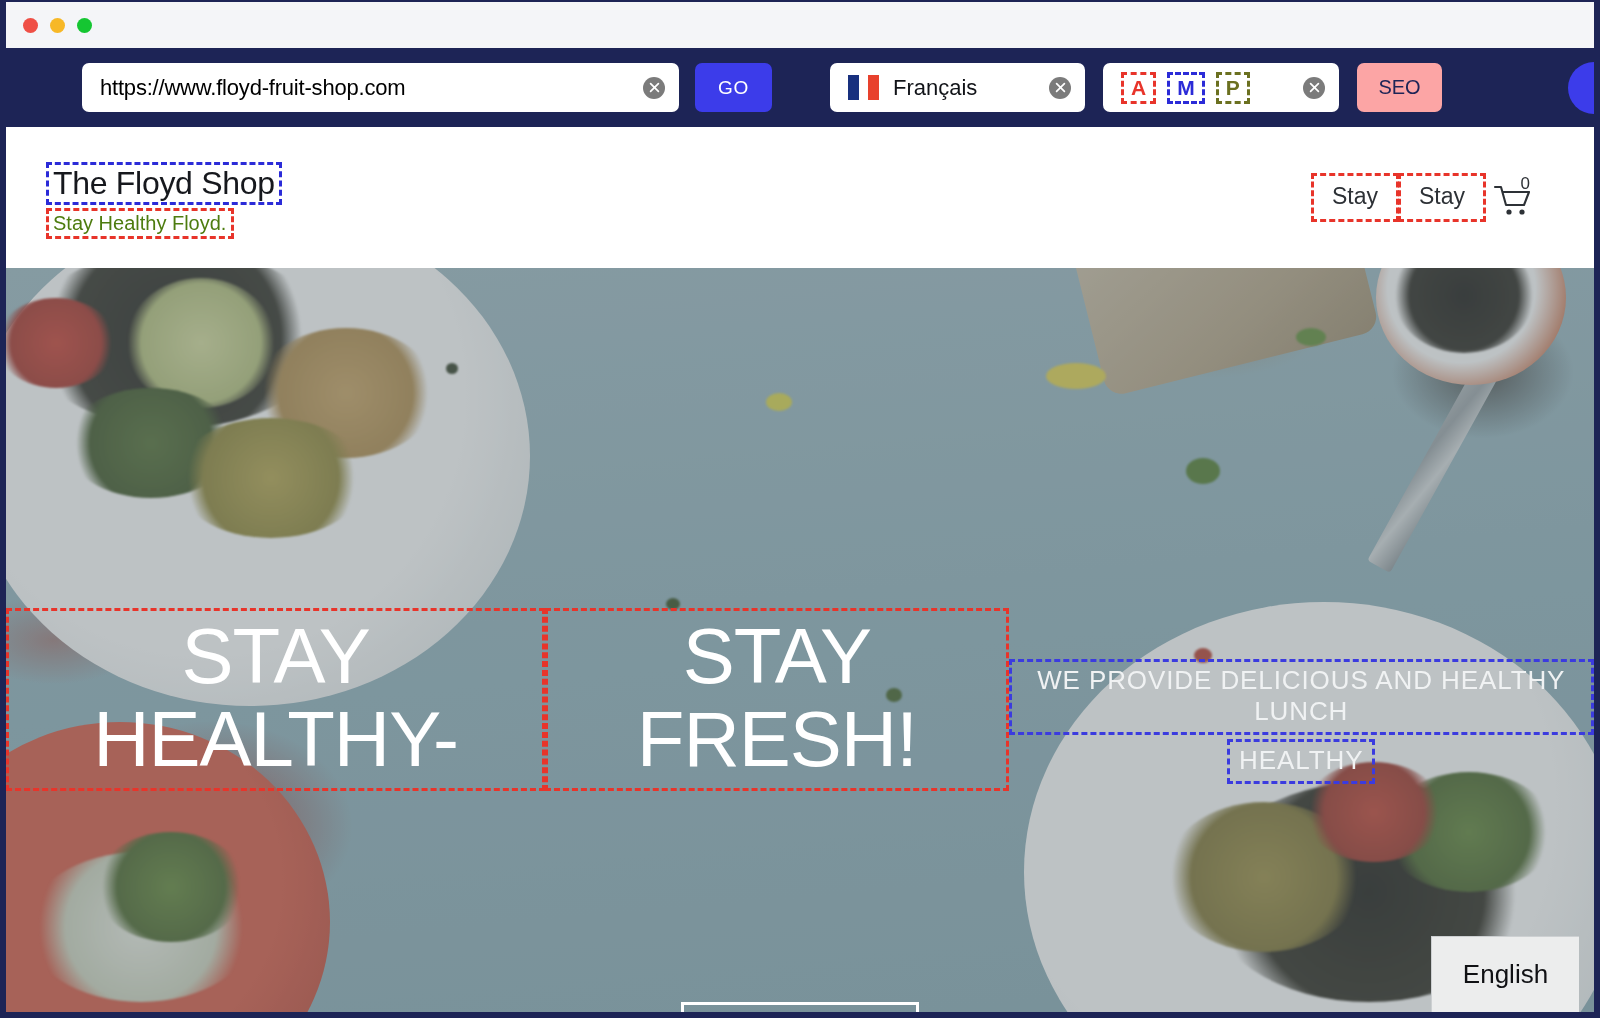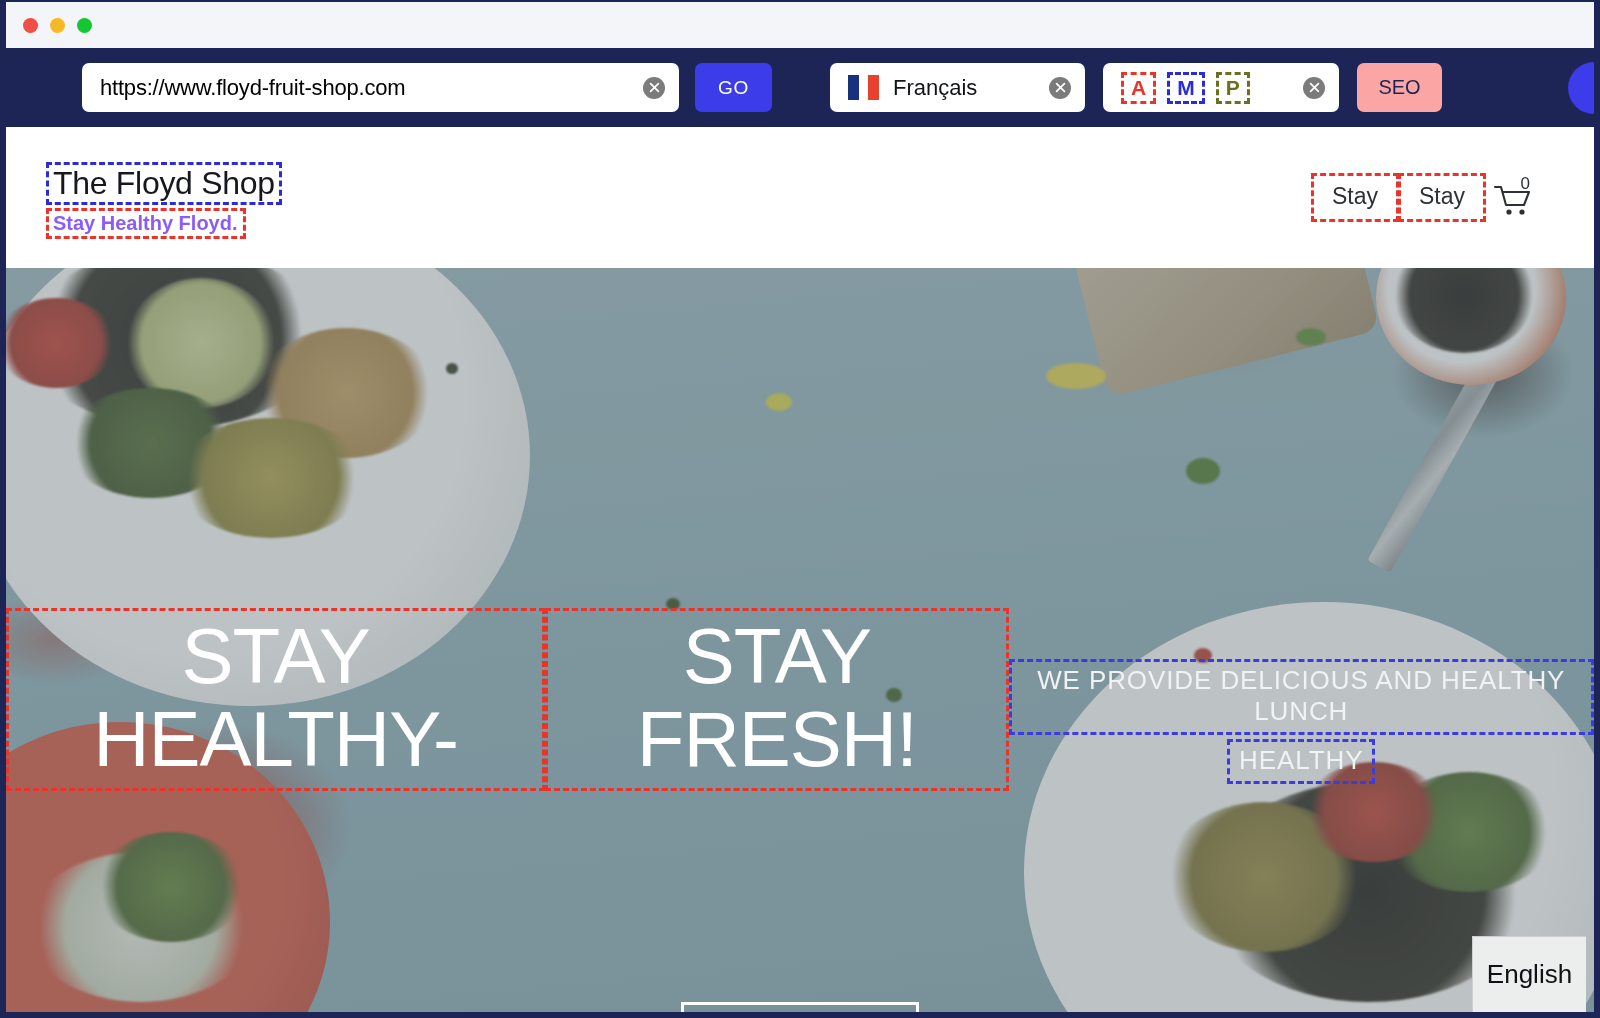--- a/index.html
+++ b/index.html
@@ -167,25 +167,24 @@
     color: #16181d;
     letter-spacing: -0.3px;
     border: 3px dashed #2b2bd8;
     padding: 1px 4px 2px 4px;
     line-height: 1.08;
   }
   .brand-tag {
     display: inline-block;
     margin-top: 3px;
     font-size: 20px;
-    color: #8b5cf6;
+    color: #4d7c0f;
     border: 3px dashed #e8342a;
     padding: 1px 5px 2px 4px;
     line-height: 1.1;
-    font-weight: bold;
   }
 
   .site-nav {
     display: flex;
     align-items: center;
     gap: 0px;
     padding-right: 20px;
   }
   .nav-link {
     font-size: 23px;
@@ -319,22 +318,22 @@
     color: #ffffff;
     font-size: 19px;
     letter-spacing: 1px;
     cursor: pointer;
     font-family: "Liberation Sans", sans-serif;
   }
 
   
   .lang-widget {
     position: absolute;
-    right: 8px; bottom: 0px;
-    width: 114px; height: 76px;
+    right: 15px; bottom: 0px;
+    width: 148px; height: 76px;
     background: #eceded;
     border-left: 1px solid #cdd0d2;
     border-top: 1px solid #cdd0d2;
     display: flex;
     align-items: center;
     justify-content: center;
     font-size: 26px;
     color: #101114;
     cursor: pointer;
   }

